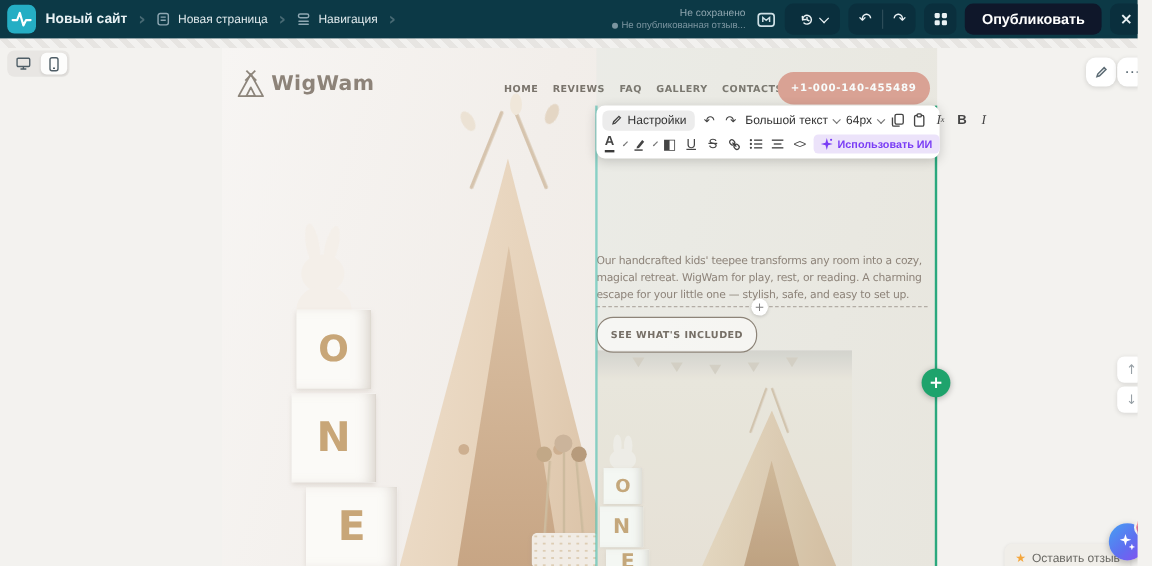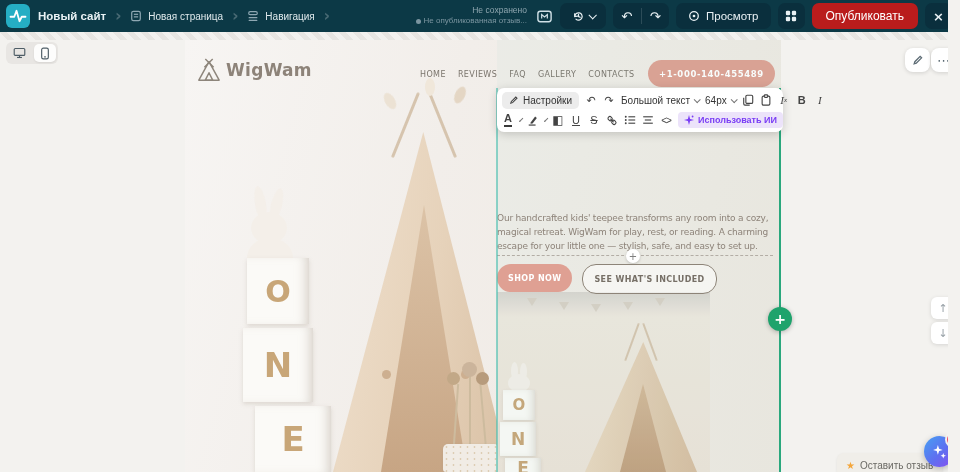--- a/index.html
+++ b/index.html
@@ -20,21 +20,21 @@
   .tb-status .l2{font-size:8px;color:#7b95a0;}
   .dot{display:inline-block;width:5px;height:5px;border-radius:50%;background:#7b95a0;margin-right:3px;vertical-align:middle;}
   .tb-btn{height:26px;background:#0a2f3d;border-radius:7px;display:flex;align-items:center;justify-content:center;color:#e9f1f4;cursor:pointer;}
   .tb-icon-plain{display:flex;align-items:center;color:#cfe0e6;cursor:pointer;}
   .btn-history{width:46px;gap:4px;}
   .btn-undoredo{width:56px;padding:0;}
   .ur-half{flex:1;display:flex;align-items:center;justify-content:center;height:100%;cursor:pointer;color:#e9f1f4;font-size:13px;}
   .ur-div{width:1px;height:16px;background:rgba(255,255,255,.14);}
   .btn-preview{padding:0 12px;gap:6px;font-size:11.5px;}
   .btn-apps{width:27px;}
-  .btn-publish{background:#b91c1c;padding:0 14px;font-size:12px;font-weight:normal;color:#fff;}
+  .btn-publish{background:#0f172a;padding:0 14px;font-size:12px;font-weight:bold;color:#fff;}
   .btn-close{width:27px;font-size:13px;font-weight:bold;}
   .chv{display:inline-block;width:5px;height:5px;border-right:1.4px solid currentColor;border-bottom:1.4px solid currentColor;transform:rotate(45deg) translateY(-1px);}
 
   
   .stripes{position:absolute;top:32px;left:0;width:960px;height:8px;background:repeating-linear-gradient(45deg,#f2f1ef 0 5px,#e7e5e2 5px 10px);z-index:5;}
   .device-switch{position:absolute;top:42px;left:6px;width:48px;height:22px;background:#e8e6e3;border-radius:6px;display:flex;align-items:center;justify-content:space-between;padding:0 2px;z-index:50;}
   .dev-cell{width:22px;height:18px;display:flex;align-items:center;justify-content:center;border-radius:5px;color:#4e5d66;cursor:pointer;}
   .dev-cell.sel{background:#fdfdfc;box-shadow:0 1px 2px rgba(0,0,0,.08);}
   .blk-btn{position:absolute;width:25px;height:24px;background:#fff;border-radius:8px;box-shadow:0 1px 4px rgba(0,0,0,.14);display:flex;align-items:center;justify-content:center;color:#5c6b74;cursor:pointer;z-index:50;}
   .scrollbar{position:absolute;left:952px;top:57px;width:5px;height:42px;background:#c8c6c4;border-radius:3px;z-index:50;cursor:pointer;}
@@ -55,21 +55,21 @@
   .cube{position:absolute;background:#fbfaf7;box-shadow:inset -9px 0 12px -7px rgba(175,163,150,.55),0 2px 4px rgba(180,170,158,.35);display:flex;align-items:center;justify-content:center;}
   .cube-letter{font-family:"DejaVu Sans",sans-serif;font-weight:bold;color:#c8a678;}
   .bunny-part{position:absolute;background:#f4efe9;border-radius:50%;}
   .stick{position:absolute;width:2px;background:#cdbb9e;}
   .pom{position:absolute;border-radius:50%;}
   .cake{position:absolute;left:258px;top:404px;width:56px;height:28px;border-radius:5px 5px 3px 3px;background:#f1ece5;background-image:radial-gradient(#ddcdb4 1px,transparent 1.2px);background-size:7px 6px;box-shadow:0 1px 3px rgba(170,155,140,.4);}
 
   
   .site-brand{position:absolute;left:12px;top:18px;display:flex;align-items:center;gap:5px;color:#8d8379;cursor:pointer;}
   .site-brand .txt{font-family:"DejaVu Sans",sans-serif;font-weight:bold;font-size:17px;letter-spacing:.3px;}
-  .site-nav{position:absolute;left:235px;top:30px;display:flex;gap:12px;font-family:"DejaVu Sans",sans-serif;font-size:8px;font-weight:normal;letter-spacing:.4px;color:#7a746c;}
+  .site-nav{position:absolute;left:235px;top:30px;display:flex;gap:12px;font-family:"DejaVu Sans",sans-serif;font-size:8px;font-weight:bold;letter-spacing:.4px;color:#7a746c;}
   .site-nav span{cursor:pointer;}
   .phone-btn{position:absolute;left:463px;top:20px;height:27px;border-radius:14px;background:#dfa093;color:#fff;display:flex;align-items:center;padding:0 11px;font-family:"DejaVu Sans",sans-serif;font-size:8.5px;font-weight:bold;letter-spacing:.6px;cursor:pointer;z-index:3;}
 
   
   .hero-heading{position:absolute;left:312px;top:88px;width:292px;font-family:"DejaVu Sans",sans-serif;font-weight:bold;font-size:26px;line-height:33px;letter-spacing:-.5px;color:#8b8177;z-index:9;cursor:text;}
   .hero-para{position:absolute;left:312px;top:172px;width:272px;font-family:"DejaVu Sans",sans-serif;font-size:9px;letter-spacing:-.2px;line-height:1.55;color:#8d8379;z-index:9;cursor:text;}
   .dash-sep{position:absolute;left:312px;top:215px;width:276px;border-top:1px dashed #b3ada5;z-index:9;}
   .dash-plus{position:absolute;left:129px;top:-7px;width:14px;height:14px;border-radius:50%;background:#fff;box-shadow:0 1px 3px rgba(0,0,0,.18);display:flex;align-items:center;justify-content:center;font-size:10px;color:#7f7f7f;cursor:pointer;}
   .cta-row{position:absolute;left:312px;top:224px;display:flex;gap:10px;z-index:9;}
   .cta{height:28px;border-radius:14px;display:flex;align-items:center;padding:0 11px;font-family:"DejaVu Sans",sans-serif;font-size:8px;font-weight:bold;letter-spacing:.4px;cursor:pointer;}
@@ -157,27 +157,20 @@
             <path d="M3.5 8 a4.5 4.5 0 1 1 1.4 3.2"></path>
             <polyline points="3.2,4.6 3.5,8 6.8,7.6"></polyline>
             <polyline points="8,5.5 8,8 10,9"></polyline>
           </svg>
         <span class="chv"></span>
       </div>
       <div class="tb-btn btn-undoredo">
         <span class="ur-half glyph">↶</span>
         <span class="ur-div"></span>
         <span class="ur-half glyph">↷</span>
-      </div>
-      <div class="tb-btn btn-preview">
-        <svg width="12" height="12" viewBox="0 0 14 14" fill="none" stroke="currentColor" stroke-width="1.5">
-            <circle cx="7" cy="7" r="5"></circle>
-            <circle cx="7" cy="7" r="1.6" fill="currentColor" stroke="none"></circle>
-          </svg>
-        <span>Просмотр</span>
       </div>
       <div class="tb-btn btn-apps">
         <svg width="12" height="12" viewBox="0 0 14 14" fill="currentColor">
             <rect x="1" y="1" width="5" height="5" rx="1.4"></rect>
             <rect x="8" y="1" width="5" height="5" rx="1.4"></rect>
             <rect x="1" y="8" width="5" height="5" rx="1.4"></rect>
             <rect x="8" y="8" width="5" height="5" rx="1.4"></rect>
           </svg>
       </div>
       <div class="tb-btn btn-publish">Опубликовать</div>
@@ -272,21 +265,20 @@
       <span>GALLERY</span>
       <span>CONTACTS</span>
     </div>
     <div class="phone-btn">+1-000-140-455489</div>
 
     <div class="hero-para">Our handcrafted kids' teepee transforms any room into a cozy, magical retreat. WigWam for play, rest, or reading. A charming escape for your little one — stylish, safe, and easy to set up.</div>
     <div class="dash-sep">
       <div class="dash-plus glyph">+</div>
     </div>
     <div class="cta-row">
-      <div class="cta primary">SHOP NOW</div>
       <div class="cta secondary">SEE WHAT'S INCLUDED</div>
     </div>
 
     <div class="inner-img">
       <div class="flag" style="left:30px;top:6px;"></div>
       <div class="flag" style="left:62px;top:10px;"></div>
       <div class="flag" style="left:94px;top:12px;"></div>
       <div class="flag" style="left:126px;top:10px;"></div>
       <div class="flag" style="left:158px;top:6px;"></div>
       <div class="pole soft" style="left:134px;top:30px;height:40px;width:2px;transform:rotate(20deg);"></div>

